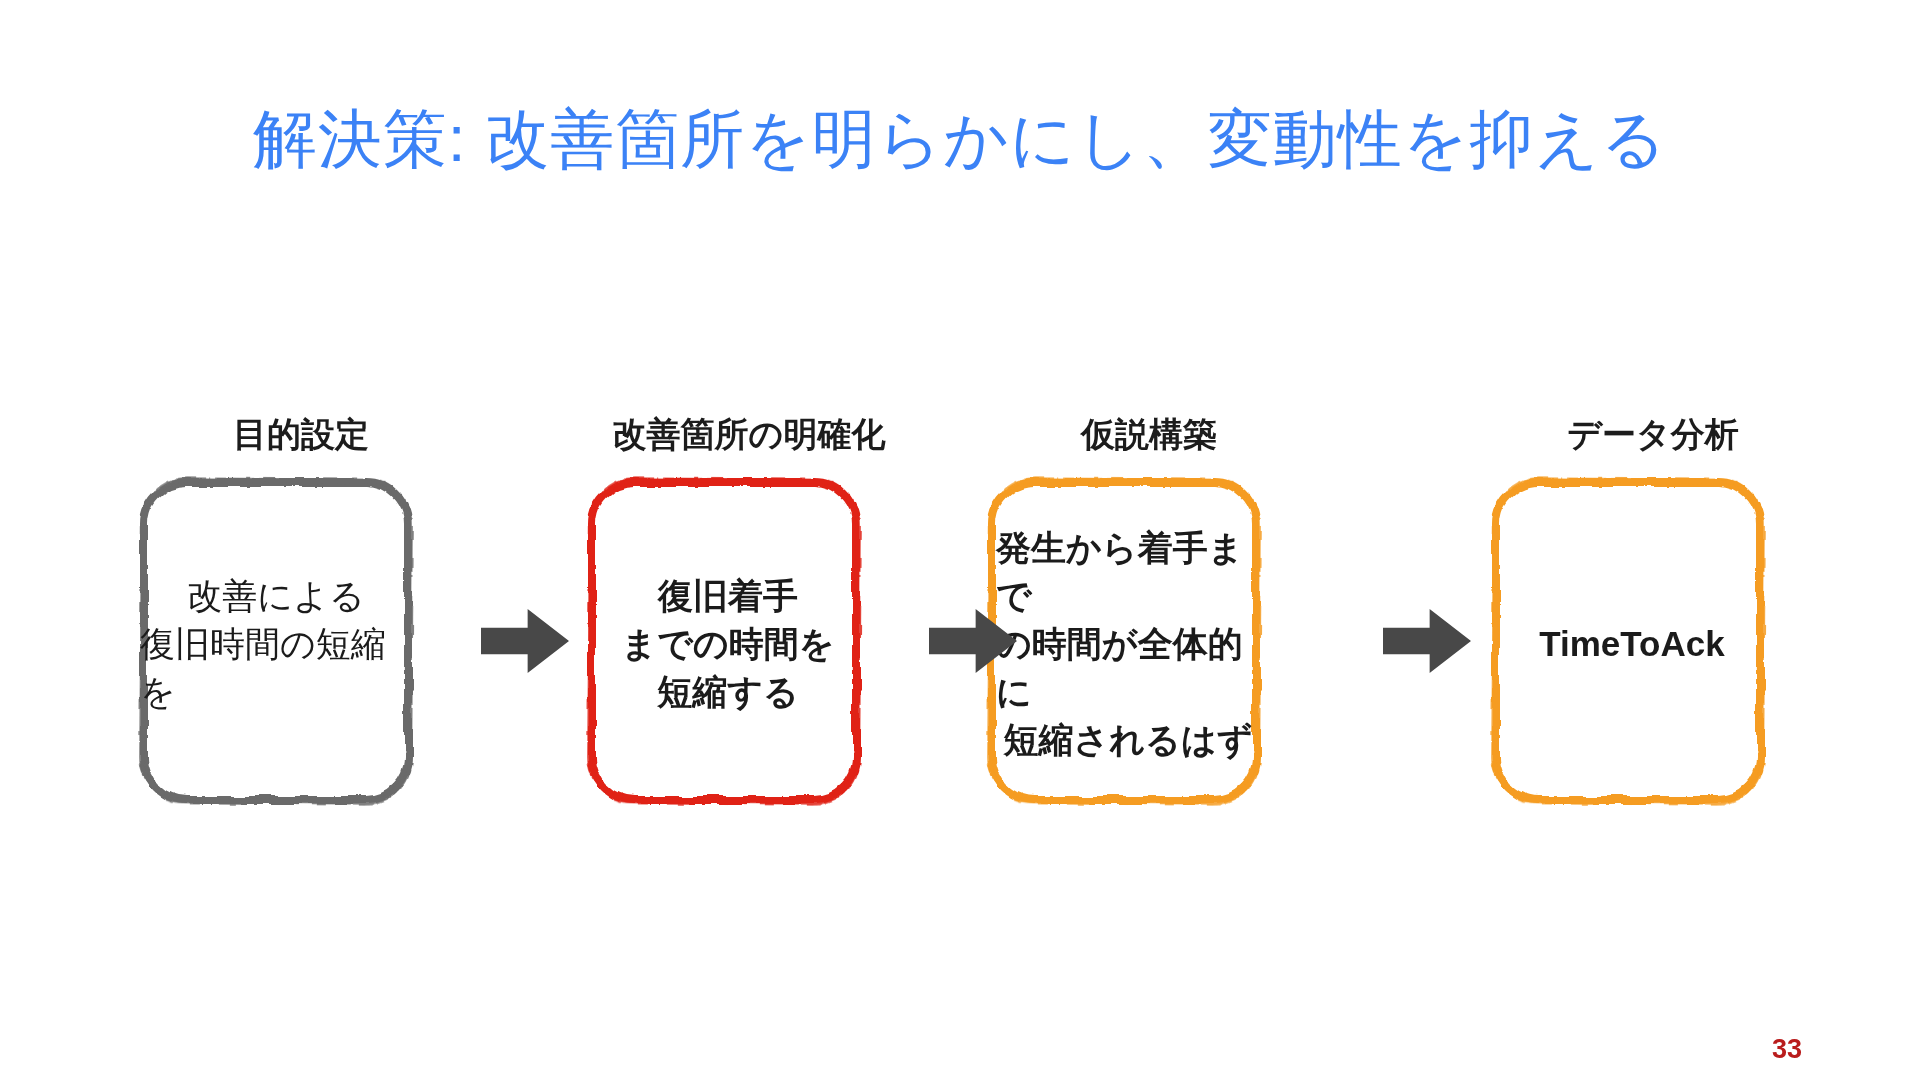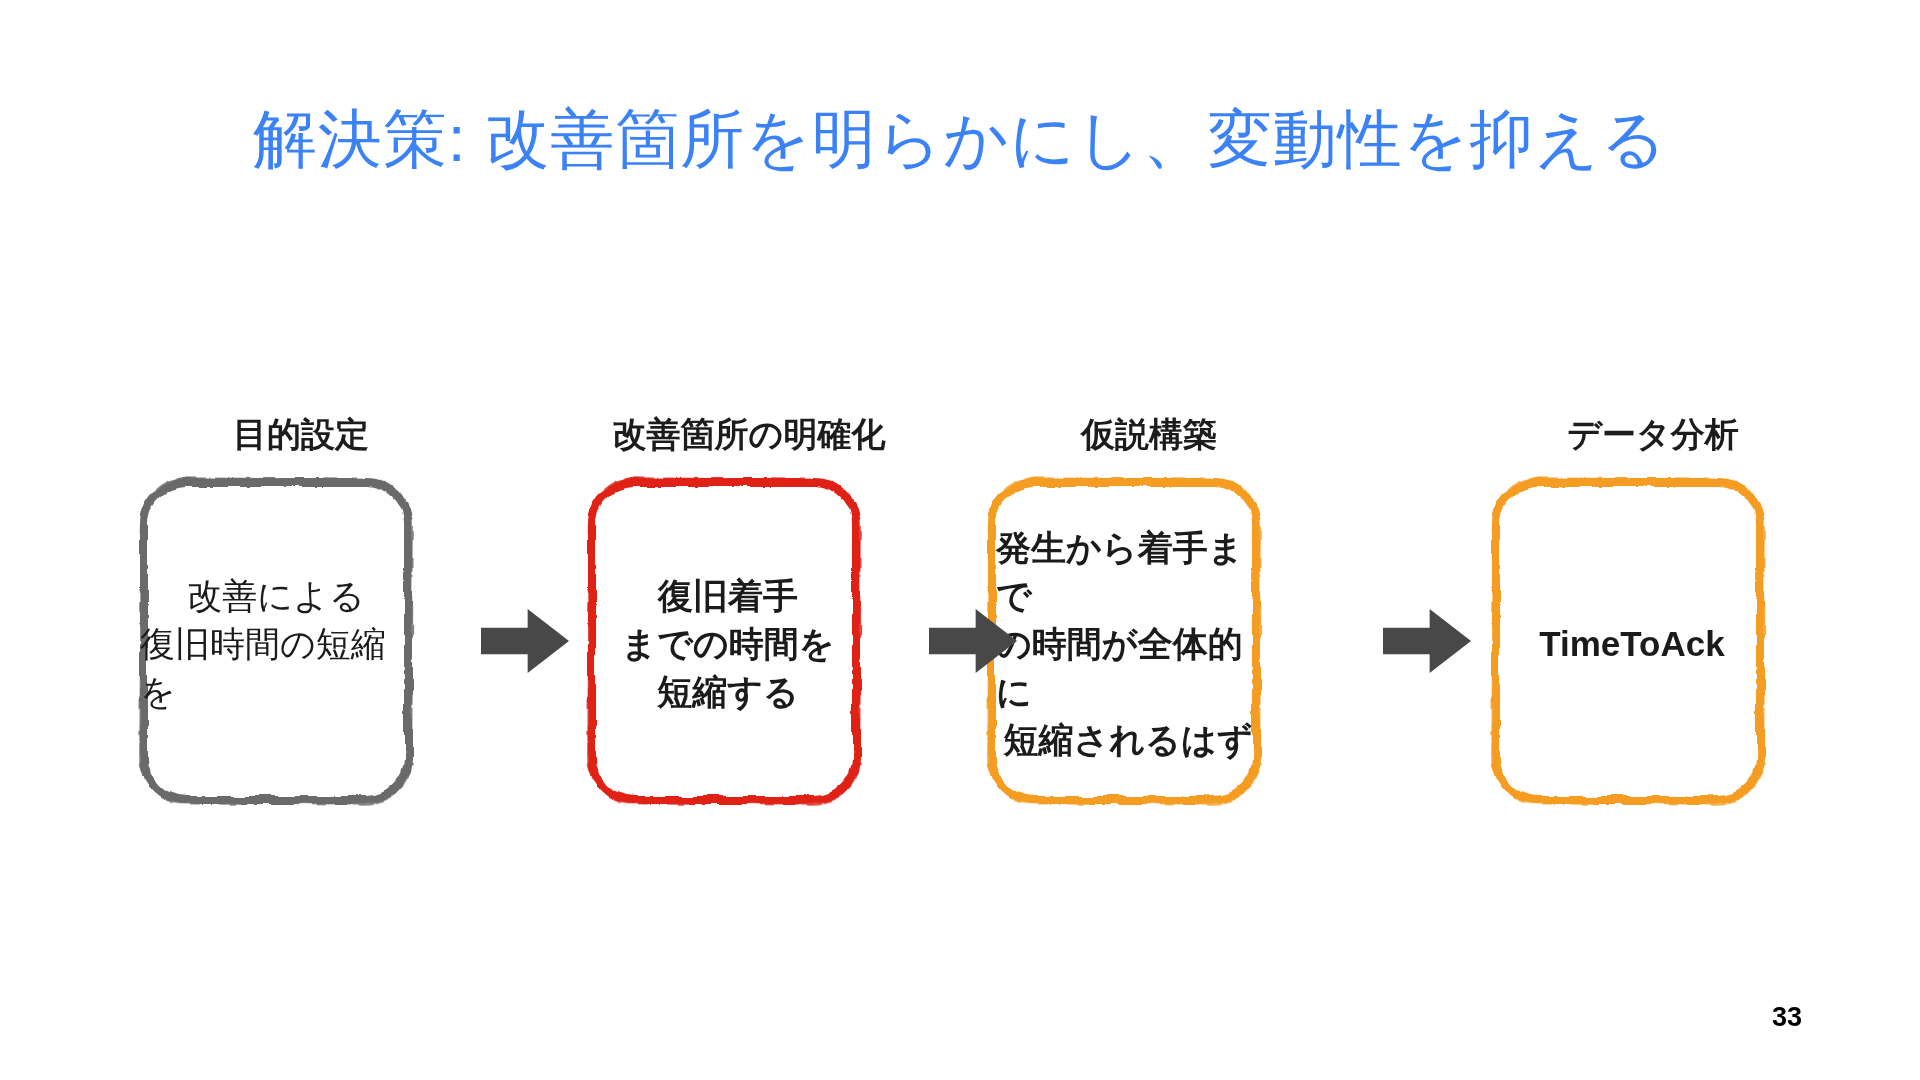--- a/index.html
+++ b/index.html
@@ -79,25 +79,25 @@
   .arrow {
     position: absolute;
     top: 602px;
     width: 88px;
     height: 78px;
     background: #484848;
     clip-path: polygon(0% 33%, 53% 33%, 53% 9%, 100% 50%, 53% 91%, 53% 67%, 0% 67%);
   }
   .page-number {
     position: absolute;
-    top: 1002px;
+    top: 1034px;
     left: 1772px;
     font-size: 27px;
     font-weight: 700;
-    color: #000000;
+    color: #b91c1c;
   }
   .defs-svg { position: absolute; width: 0; height: 0; }
 </style>
 </head>
 <body>
 
 <svg class="defs-svg" aria-hidden="true">
   <defs>
     <filter id="rough1" x="-10%" y="-10%" width="120%" height="120%">
       <feTurbulence type="fractalNoise" baseFrequency="0.035" numOctaves="4" seed="3" result="n"></feTurbulence>

